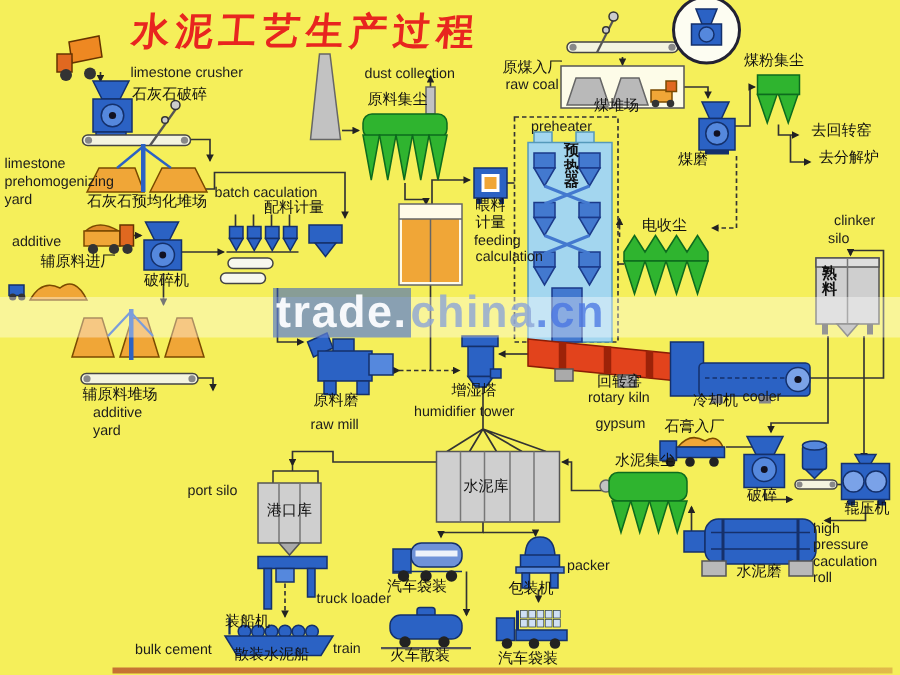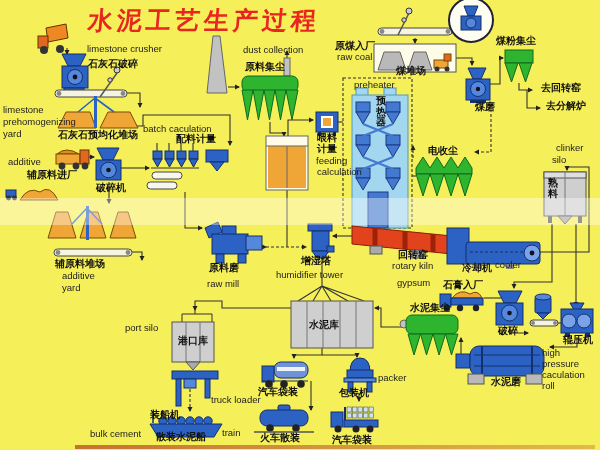--- a/index.html
+++ b/index.html
@@ -1,21 +1,21 @@
 <!DOCTYPE html>
 <html><head>
 <meta charset="utf-8">
 <style>
   html,body{margin:0;padding:0}
   #stage{position:relative;width:600px;height:450px;background:#F5EF5A;overflow:hidden;
          font-family:"Liberation Sans","DejaVu Sans",sans-serif}
   #diagram-svg{position:absolute;left:0;top:0}
   .lb{position:absolute;white-space:nowrap;color:#1c1c1c;line-height:1.05}
   .en{font-size:9.5px}
-  .cn{font-size:10px;font-weight:bold;color:#101010}
+  .cn{font-size:10px;font-weight:normal;color:#101010}
   .cnv{position:absolute;font-size:10px;font-weight:bold;color:#101010;width:12px;
        line-height:10.5px;word-break:break-all;white-space:normal}
   #title{position:absolute;left:88px;top:4px;font-size:25px;font-weight:bold;color:#E8251F;
          letter-spacing:4px;font-family:"DejaVu Serif","Liberation Serif",serif;transform:skewX(-5deg)}
   #wm-band{position:absolute;left:0;top:198px;width:600px;height:27px;background:rgba(255,255,255,.38)}
   #wm-text{position:absolute;left:182px;top:192px;font-size:30px;font-weight:bold;
            font-family:"Liberation Sans",sans-serif;letter-spacing:1px}
   #wm-text .w1{color:rgba(252,253,255,.95);background:rgba(45,90,200,.55);padding:0 2px}
   #wm-text .w2{color:rgba(140,165,215,.8)}
   #wm-text .w3{color:rgba(70,115,225,.75)}
@@ -450,21 +450,21 @@
 <div id="title">水泥工艺生产过程</div>
 
 <div class="lb en" style="left:87px;top:44px">limestone crusher</div>
 <div class="lb cn" style="left:88px;top:59px">石灰石破碎</div>
 <div class="lb en" style="left:243px;top:45px">dust collection</div>
 <div class="lb cn" style="left:245px;top:62px">原料集尘</div>
 <div class="lb cn" style="left:335px;top:41px">原煤入厂</div>
 <div class="lb en" style="left:337px;top:52px">raw coal</div>
 <div class="lb cn" style="left:396px;top:66px">煤堆场</div>
 <div class="lb cn" style="left:496px;top:36px">煤粉集尘</div>
-<div class="lb cn" style="left:475px;top:102px">煤磨</div>
+<div class="lb cn" style="left:452px;top:102px">煤磨</div>
 <div class="lb cn" style="left:541px;top:83px">去回转窑</div>
 <div class="lb cn" style="left:546px;top:101px">去分解炉</div>
 <div class="lb en" style="left:354px;top:80px">preheater</div>
 <div class="cnv" style="left:376px;top:96px">预热器</div>
 <div class="lb en" style="left:3px;top:105px">limestone</div>
 <div class="lb en" style="left:3px;top:117px">prehomogenizing</div>
 <div class="lb en" style="left:3px;top:129px">yard</div>
 <div class="lb cn" style="left:58px;top:130px">石灰石预均化堆场</div>
 <div class="lb en" style="left:143px;top:124px">batch caculation</div>
 <div class="lb cn" style="left:176px;top:134px">配料计量</div>
@@ -508,15 +508,16 @@
 <div class="lb cn" style="left:258px;top:387px">汽车袋装</div>
 <div class="lb cn" style="left:339px;top:388px">包装机</div>
 <div class="lb en" style="left:378px;top:373px">packer</div>
 <div class="lb cn" style="left:332px;top:435px">汽车袋装</div>
 <div class="lb en" style="left:90px;top:429px">bulk cement</div>
 <div class="lb cn" style="left:156px;top:432px">散装水泥船</div>
 <div class="lb en" style="left:222px;top:428px">train</div>
 <div class="lb cn" style="left:260px;top:433px">火车散装</div>
 
 <div id="wm-band"></div>
+<div id="wm-text"><span class="w1">trade.</span><span class="w2">china</span><span class="w3">.cn</span></div>
 <div id="red-strip"></div>
 
 </div>
 
 </body></html>

